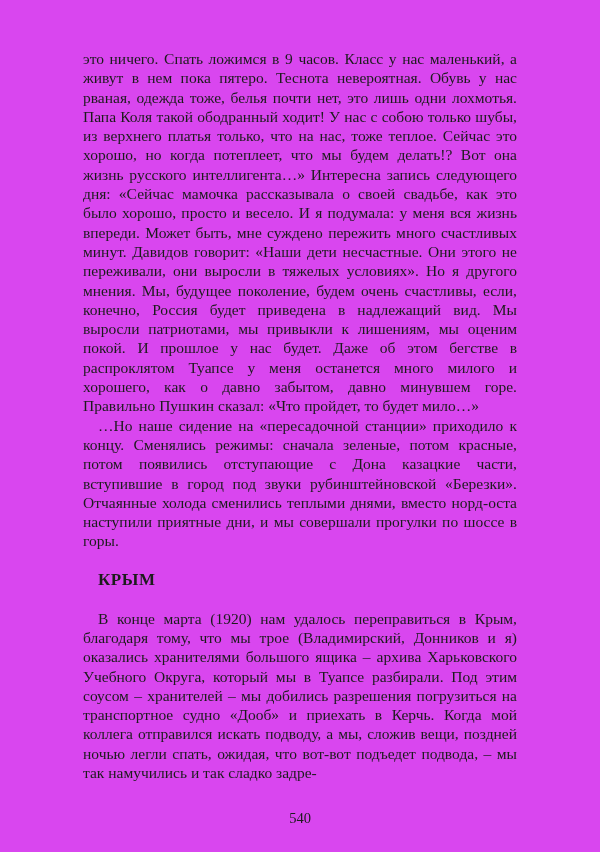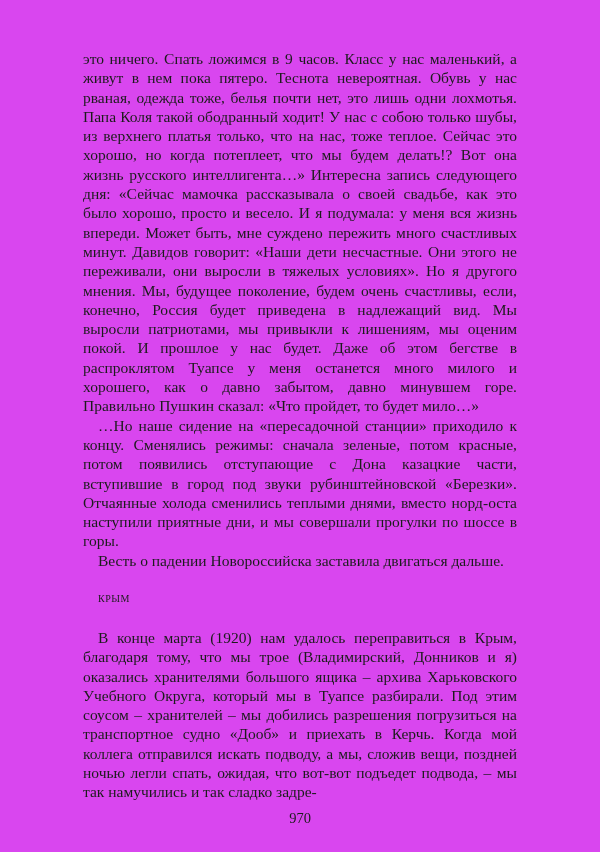--- a/index.html
+++ b/index.html
@@ -30,23 +30,23 @@
     margin: 0;
     padding: 0;
     text-indent: 15px;
   }
   .text-block p.no-indent {
     text-indent: 0;
   }
   .section-heading {
     margin: 19.3px 0 19.3px 0;
     text-indent: 15px;
-    font-size: 10px;
+    font-size: 17px;
     line-height: 19.3px;
-    font-weight: normal;
+    font-weight: bold;
     text-align: center;
     letter-spacing: 0.5px;
   }
   .page-number {
     position: absolute;
     left: 0;
     width: 600px;
     top: 810px;
     text-align: center;
     font-size: 14.5px;
@@ -57,23 +57,22 @@
 <body>
 
 <div class="page">
 
   <div class="text-block">
 
     <p class="no-indent">это ничего. Спать ложимся в 9 часов. Класс у нас маленький, а живут в нем пока пятеро. Теснота невероятная. Обувь у нас рваная, одежда тоже, белья почти нет, это лишь одни лохмотья. Папа Коля такой ободранный ходит! У нас с собою только шубы, из верхнего платья только, что на нас, тоже теплое. Сейчас это хорошо, но когда потеплеет, что мы будем делать!? Вот она жизнь русского интеллигента…» Интересна запись следующего дня: «Сейчас мамочка рассказывала о своей свадьбе, как это было хорошо, просто и весело. И я подумала: у меня вся жизнь впереди. Может быть, мне суждено пережить много счастливых минут. Давидов говорит: «Наши дети несчастные. Они этого не переживали, они выросли в тяжелых условиях». Но я другого мнения. Мы, будущее поколение, будем очень счастливы, если, конечно, Россия будет приведена в надлежащий вид. Мы выросли патриотами, мы привыкли к лишениям, мы оценим покой. И прошлое у нас будет. Даже об этом бегстве в распроклятом Туапсе у меня останется много милого и хорошего, как о давно забытом, давно минувшем горе. Правильно Пушкин сказал: «Что пройдет, то будет мило…»</p>
 
     <p>…Но наше сидение на «пересадочной станции» приходило к концу. Сменялись режимы: сначала зеленые, потом красные, потом появились отступающие с Дона казацкие части, вступившие в город под звуки рубинштейновской «Березки». Отчаянные холода сменились теплыми днями, вместо норд-оста наступили приятные дни, и мы совершали прогулки по шоссе в горы.</p>
 
-    <p>Весть о падении Новороссийска заставила двигаться дальше.</p>
 
     <div class="section-heading">КРЫМ</div>
 
     <p>В конце марта (1920) нам удалось переправиться в Крым, благодаря тому, что мы трое (Владимирский, Донников и я) оказались хранителями большого ящика – архива Харьковского Учебного Округа, который мы в Туапсе разбирали. Под этим соусом – хранителей – мы добились разрешения погрузиться на транспортное судно «Дооб» и приехать в Керчь. Когда мой коллега отправился искать подводу, а мы, сложив вещи, поздней ночью легли спать, ожидая, что вот-вот подъедет подвода, – мы так намучились и так сладко задре-</p>
 
   </div>
 
-  <div class="page-number">970</div>
+  <div class="page-number">540</div>
 
 </div>
 
 </body></html>

